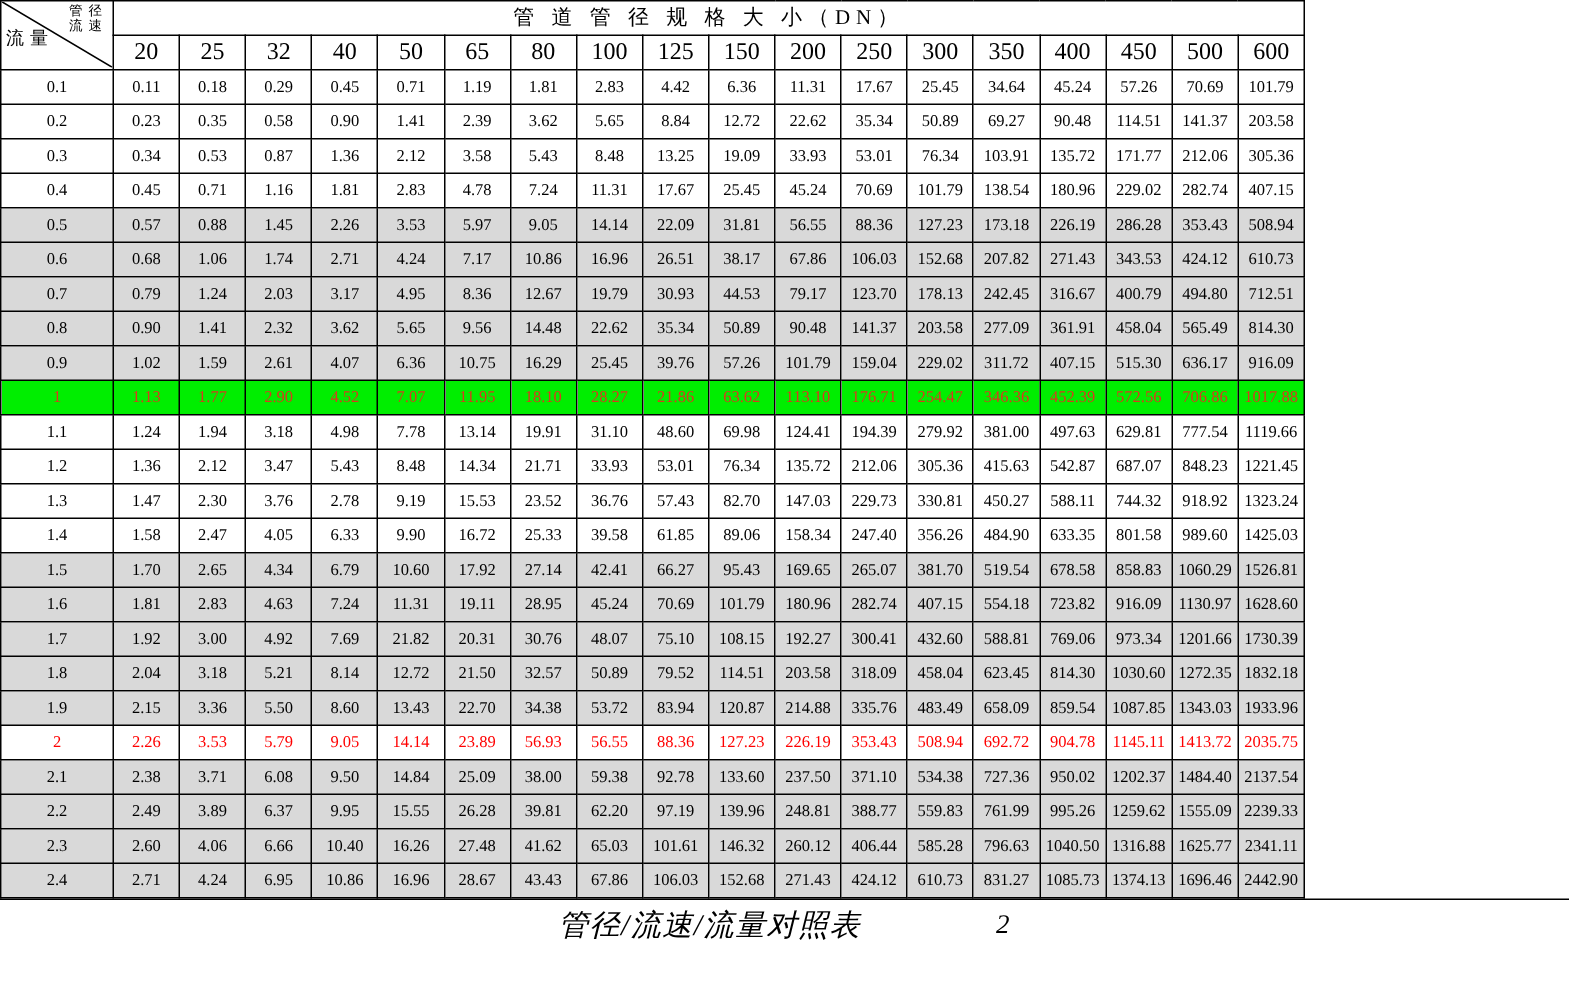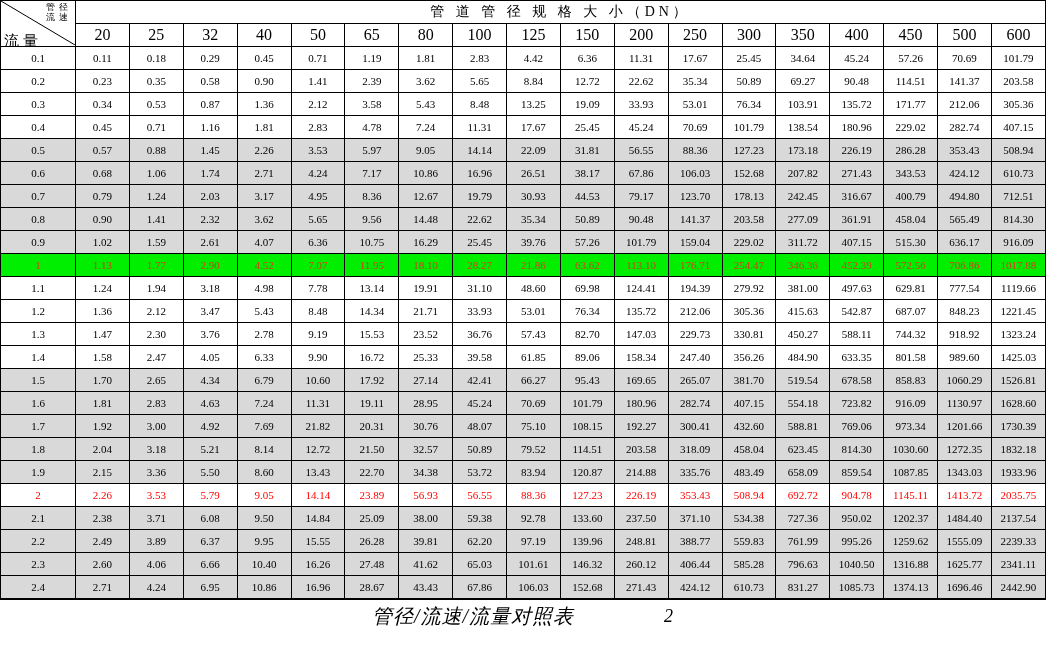--- a/index.html
+++ b/index.html
@@ -41,21 +41,21 @@
     font-size: 9px;
   }
   .pi-sym {
     font-family: "Liberation Serif", serif;
   }
 
   
   table.grid {
     border-collapse: collapse;
     table-layout: fixed;
-    width: 1046px;
+    width: 870px;
     font-size: 11px;
   }
   table.grid td, table.grid th {
     border: 1px solid #000000;
     text-align: center;
     vertical-align: middle;
     padding: 0;
     font-weight: normal;
     height: 22px;
     overflow: hidden;
@@ -74,23 +74,23 @@
   .corner .lbl-tr {
     position: absolute;
     top: 1px;
     right: 3px;
     font-size: 9px;
     line-height: 10px;
     text-align: right;
   }
   .corner .lbl-bl {
     position: absolute;
-    bottom: 0;
+    bottom: 16px;
     left: 3px;
-    font-size: 15px;
+    font-size: 12px;
     line-height: 10px;
   }
   .title-row td {
     height: 22px;
     font-size: 14px;
     letter-spacing: 4px;
     text-align: center;
   }
   .head-row td {
     height: 22px;

